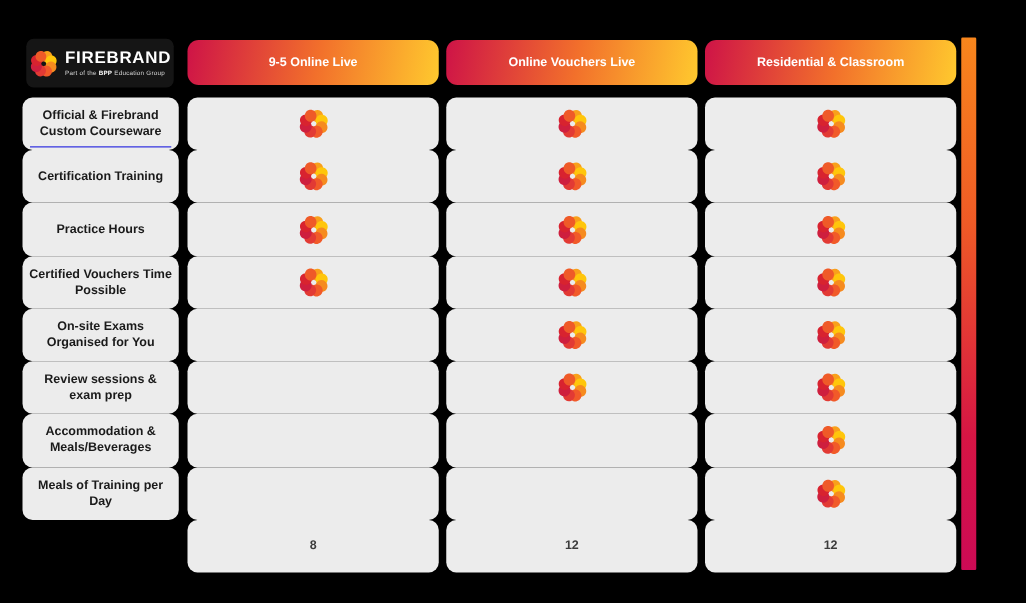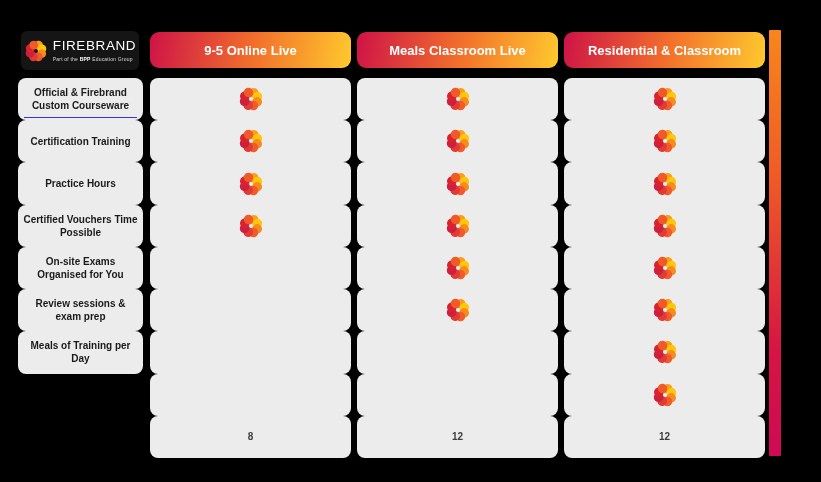--- a/index.html
+++ b/index.html
@@ -12,33 +12,33 @@
   .canvas{position:absolute;inset:0;}
 
   
   .logo-box{
     position:absolute;left:21px;top:31px;width:118px;height:39px;
     background:var(--logo-bg,#151515);border-radius:6px;
     display:flex;align-items:center;justify-content:center;gap:5px;
   }
   .logo-text{display:flex;flex-direction:column;align-items:flex-start;}
   .brand{
-    color:#fff;font-weight:400;font-size:13.5px;letter-spacing:.6px;line-height:1.1;
+    color:#fff;font-weight:700;font-size:13.5px;letter-spacing:.6px;line-height:1.1;
   }
   .tagline{
     color:#d8d8d8;font-size:5px;letter-spacing:.2px;margin-top:1.5px;white-space:nowrap;
   }
   .tagline b{color:#fff;}
 
   
   .pill{
     position:absolute;top:32px;width:201px;height:36px;border-radius:9px;
     background:linear-gradient(100deg,var(--pill-start,#CE1347) 0%,var(--pill-mid,#F2702B) 52%,var(--pill-end,#FFC92E) 100%);
     display:flex;align-items:center;justify-content:center;
-    color:var(--header-text,#fff);font-weight:700;font-size:13px;
+    color:var(--header-text,#fff);font-weight:700;font-size:10px;
   }
 
   
   .gridcol{
     position:absolute;top:78px;height:380px;
     display:grid;grid-template-rows:repeat(9,1fr);gap:0;
   }
   .labels{left:18px;width:125px;}
   .datacol{width:201px;}
 
@@ -82,21 +82,21 @@
           <path d="M 0 -3.5 C -6 -4.5 -9 -9.5 -7.5 -14.5 C -6.2 -18.9 -1.6 -21.6 2.8 -20.2 C 7.2 -18.8 9.7 -14.2 8.3 -9.8 C 7 -5.8 3.6 -2.9 0 -3.5 Z" fill="#EF5A28" transform="rotate(337)"></path>
         </svg>
       </span>
     <div class="logo-text">
       <div class="brand">FIREBRAND</div>
       <div class="tagline"><span>Part of the</span> <b>BPP</b> <span>Education Group</span></div>
     </div>
   </div>
 
   <div class="pill" style="left:150px">9-5 Online Live</div>
-  <div class="pill" style="left:357px">Meals Classroom Live</div>
+  <div class="pill" style="left:357px">Online Vouchers Live</div>
   <div class="pill" style="left:564px">Residential &amp; Classroom</div>
 
   <div class="gridcol labels" id="labels">
       <div class="cell label">
         <span>Official &amp; Firebrand Custom Courseware</span>
         <div class="underline"></div>
       </div>
       <div class="cell label">
         <span>Certification Training</span>
       </div>
@@ -106,20 +106,23 @@
       <div class="cell label">
         <span>Certified Vouchers Time Possible</span>
       </div>
       <div class="cell label">
         <span>On-site Exams Organised for You</span>
       </div>
       <div class="cell label">
         <span>Review sessions &amp; exam prep</span>
       </div>
       <div class="cell label">
+        <span>Accommodation &amp; Meals/Beverages</span>
+      </div>
+      <div class="cell label">
         <span>Meals of Training per Day</span>
       </div>
     </div>
   <div class="gridcol datacol" id="col0" style="left:150px">
       <div class="cell">
         <svg viewBox="-23 -23 46 46" width="26" height="26" class="swirl">
           <path d="M 0 -3.5 C -6 -4.5 -9 -9.5 -7.5 -14.5 C -6.2 -18.9 -1.6 -21.6 2.8 -20.2 C 7.2 -18.8 9.7 -14.2 8.3 -9.8 C 7 -5.8 3.6 -2.9 0 -3.5 Z" fill="#F9A01B" transform="rotate(22)"></path>
           <path d="M 0 -3.5 C -6 -4.5 -9 -9.5 -7.5 -14.5 C -6.2 -18.9 -1.6 -21.6 2.8 -20.2 C 7.2 -18.8 9.7 -14.2 8.3 -9.8 C 7 -5.8 3.6 -2.9 0 -3.5 Z" fill="#FFC60B" transform="rotate(67)"></path>
           <path d="M 0 -3.5 C -6 -4.5 -9 -9.5 -7.5 -14.5 C -6.2 -18.9 -1.6 -21.6 2.8 -20.2 C 7.2 -18.8 9.7 -14.2 8.3 -9.8 C 7 -5.8 3.6 -2.9 0 -3.5 Z" fill="#F68B1F" transform="rotate(112)"></path>
           <path d="M 0 -3.5 C -6 -4.5 -9 -9.5 -7.5 -14.5 C -6.2 -18.9 -1.6 -21.6 2.8 -20.2 C 7.2 -18.8 9.7 -14.2 8.3 -9.8 C 7 -5.8 3.6 -2.9 0 -3.5 Z" fill="#F15A29" transform="rotate(157)"></path>

